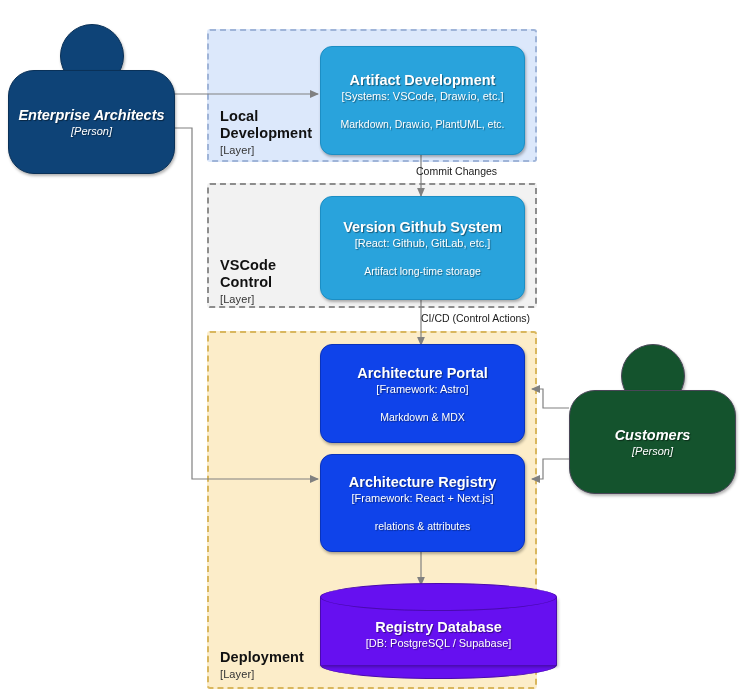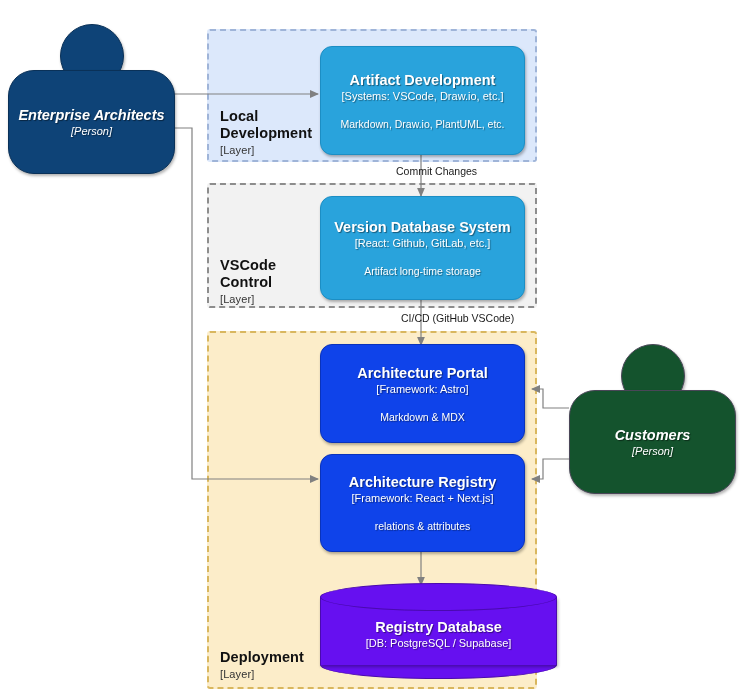--- a/index.html
+++ b/index.html
@@ -59,21 +59,21 @@
     position: absolute;
     border-radius: 12px;
     box-sizing: border-box;
     display: flex;
     flex-direction: column;
     align-items: center;
     justify-content: center;
     text-align: center;
     color: #ffffff;
     box-shadow: 1px 2px 3px rgba(0,0,0,.30);
-    padding: 4px 5px;
+    padding: 4px 14px;
   }
   .sysbox .title {
     font-weight: bold;
     font-size: 14.5px;
     line-height: 18px;
     text-shadow: 1px 1px 1px rgba(0,0,0,.45);
   }
   .sysbox .tech {
     font-size: 11px;
     line-height: 14px;
@@ -168,20 +168,21 @@
   .p-customer  .head, .p-customer  .body { background: #14532d; border: 1px solid #4a4658; }
 
   
   .edge-label {
     position: absolute;
     font-size: 10.5px;
     line-height: 13px;
     color: #1a1a1a;
     white-space: nowrap;
     background: transparent;
+    margin-left: 20px;
   }
 
   svg.wires {
     position: absolute;
     left: 0; top: 0;
     width: 745px;
     height: 695px;
     pointer-events: none;
   }
 </style>
@@ -229,30 +230,30 @@
     <path d="M421,300 L421,345" stroke="#808080" stroke-width="1.2" fill="none" marker-end="url(#arrowEnd)"></path>
 
     <path d="M421,552 L421,585" stroke="#808080" stroke-width="1.2" fill="none" marker-end="url(#arrowEnd)"></path>
 
     <path d="M569,408 L543,408 L543,389 L532,389" stroke="#808080" stroke-width="1.2" fill="none" marker-end="url(#arrowEnd)"></path>
 
     <path d="M569,459 L543,459 L543,479 L532,479" stroke="#808080" stroke-width="1.2" fill="none" marker-end="url(#arrowEnd)"></path>
   </svg>
 
   <div class="edge-label" style="left:396px; top:165px;">Commit Changes</div>
-  <div class="edge-label" style="left:401px; top:312px;">CI/CD (GitHub VSCode)</div>
+  <div class="edge-label" style="left:401px; top:312px;">CI/CD (Control Actions)</div>
 
   <div class="sysbox cyan" style="left:320px; top:46px; width:205px; height:109px;">
     <div class="title">Artifact Development</div>
     <div class="tech">[Systems: VSCode, Draw.io, etc.]</div>
     <div class="desc">Markdown, Draw.io, PlantUML, etc.</div>
   </div>
 
   <div class="sysbox cyan" style="left:320px; top:196px; width:205px; height:104px;">
-    <div class="title">Version Database System</div>
+    <div class="title">Version Github System</div>
     <div class="tech">[React: Github, GitLab, etc.]</div>
     <div class="desc">Artifact long-time storage</div>
   </div>
 
   <div class="sysbox vivid" style="left:320px; top:454px; width:205px; height:98px;">
     <div class="title">Architecture Registry</div>
     <div class="tech">[Framework: React + Next.js]</div>
     <div class="desc">relations &amp; attributes</div>
   </div>
 

